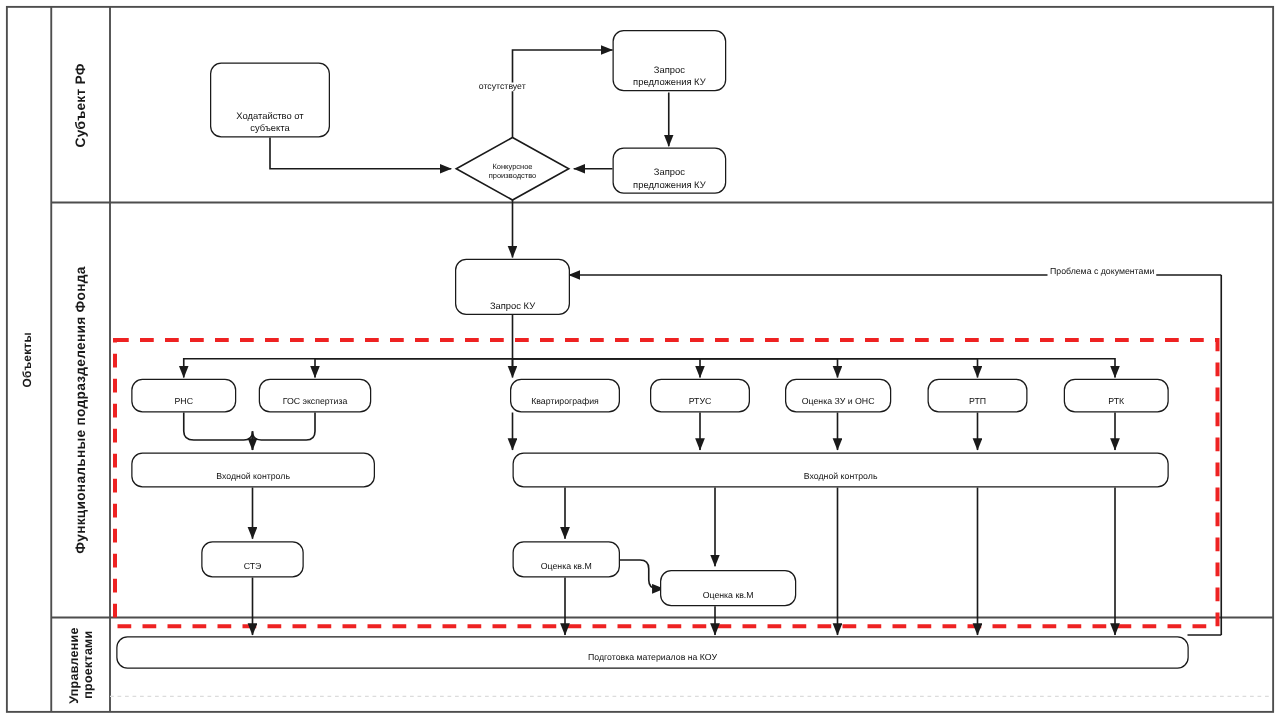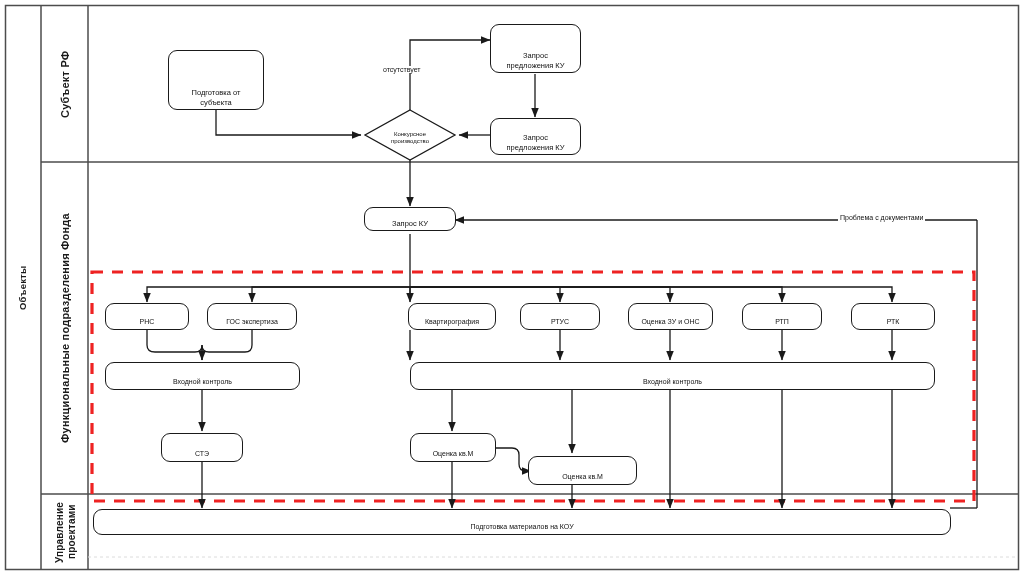--- a/index.html
+++ b/index.html
@@ -109,40 +109,40 @@
   <div class="lane-label vert" style="left:43px;top:163px;width:45px;height:331px;font-size:11px;">
     <span>Функциональные подразделения Фонда</span>
   </div>
 
   <div class="lane-label vert" style="left:43px;top:495px;width:45px;height:74px;font-size:10px;">
     <span>Управление
 проектами</span>
   </div>
 
   <div class="node" style="left:168px;top:50px;width:96px;height:60px;font-size:7.5px;">
-    <span>Подготовка от
+    <span>Ходатайство от
 субъекта</span>
   </div>
 
   <div class="diamond-label" style="left:365px;top:124px;width:90px;font-size:6px;">
     <span>Конкурсное
 производство</span>
   </div>
 
   <div class="node" style="left:490px;top:24px;width:91px;height:49px;font-size:7.5px;">
     <span>Запрос
 предложения КУ</span>
   </div>
 
   <div class="node" style="left:490px;top:118px;width:91px;height:37px;font-size:7.5px;">
     <span>Запрос
 предложения КУ</span>
   </div>
 
-  <div class="node" style="left:364px;top:207px;width:92px;height:24px;font-size:7.5px;">
+  <div class="node" style="left:364px;top:207px;width:92px;height:45px;font-size:7.5px;">
     <span>Запрос КУ</span>
   </div>
 
   <div class="node" style="left:105px;top:303px;width:84px;height:27px;font-size:7px;">
     <span>РНС</span>
   </div>
 
   <div class="node" style="left:207px;top:303px;width:90px;height:27px;font-size:7px;">
     <span>ГОС экспертиза</span>
   </div>

